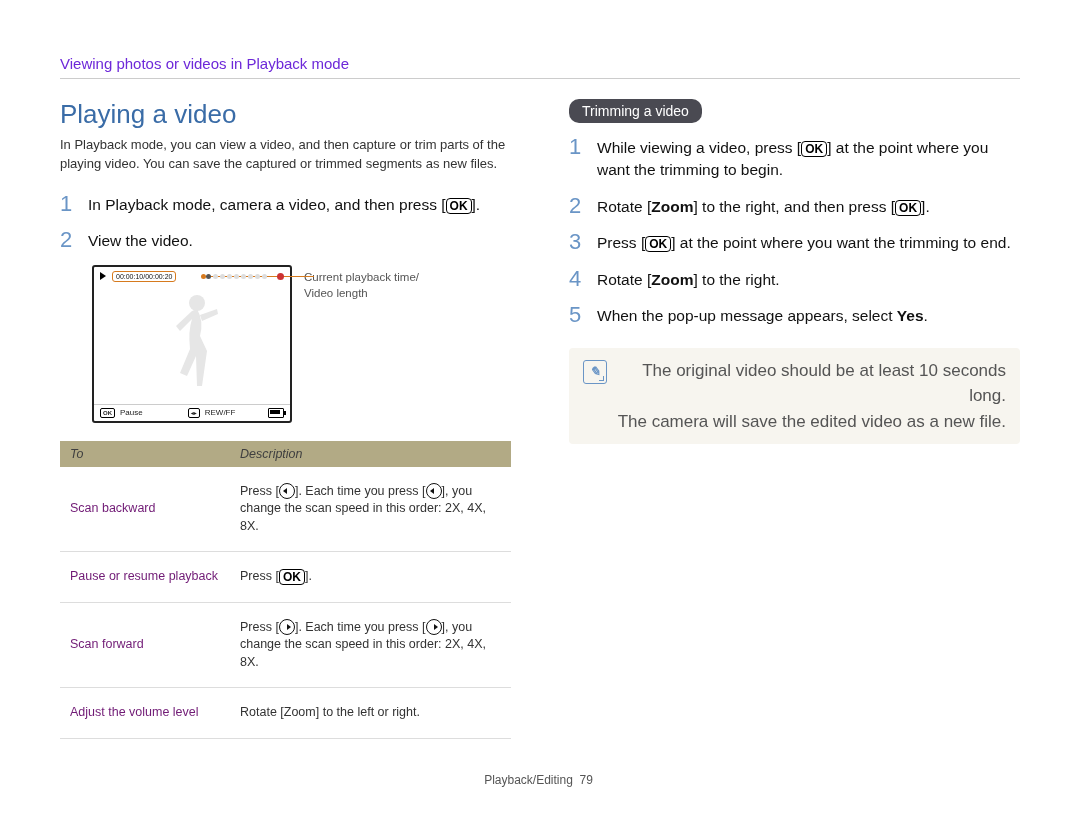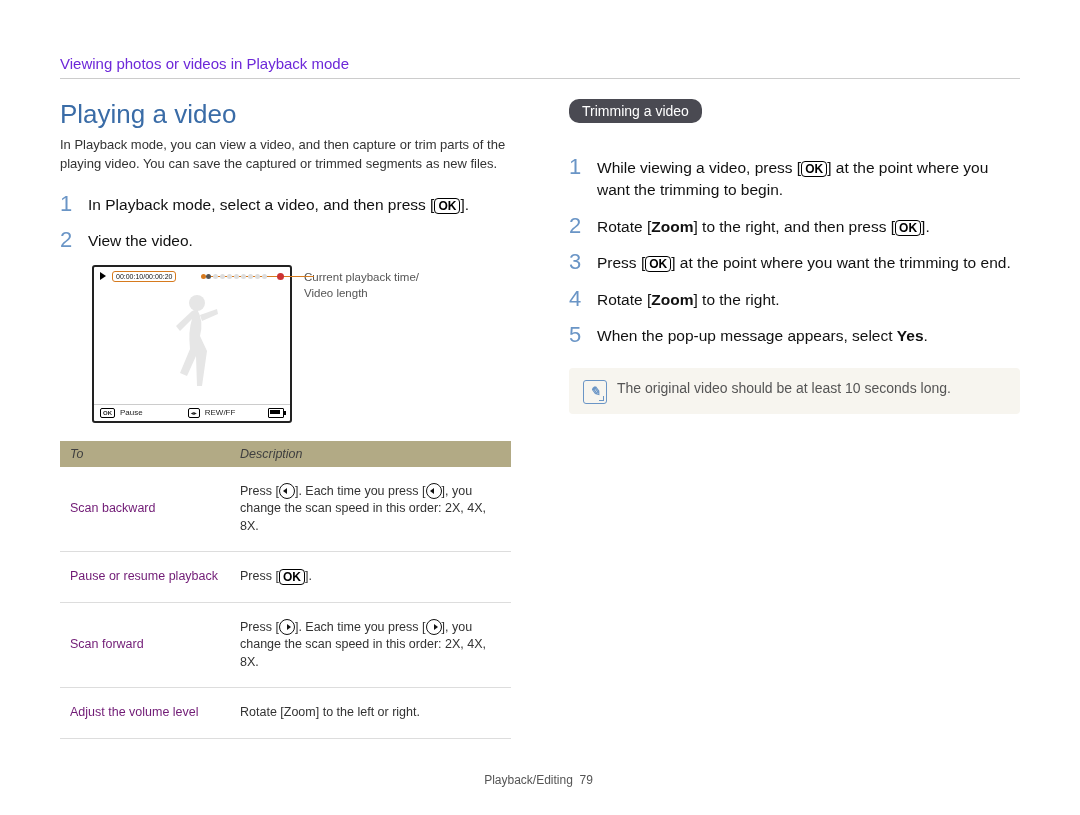--- a/index.html
+++ b/index.html
@@ -93,21 +93,21 @@
     letter-spacing: 0;
   }
   .sub-heading {
     display: inline-block;
     background: #4a4a52;
     color: #fff;
     font-size: 14px;
     font-weight: 400;
     padding: 4px 13px;
     border-radius: 10px;
-    margin-bottom: 20px;
+    margin-bottom: 0;
   }
   .note-box {
     background: #f7f5ef;
     border-radius: 4px;
     padding: 10px 14px;
     display: flex;
     gap: 10px;
     align-items: flex-start;
     margin-top: 20px;
   }
@@ -130,21 +130,21 @@
   .note-icon::after {
     content: "";
     position: absolute;
     right: 2px;
     bottom: 2px;
     width: 4px; height:4px;
     border-right: 1.5px solid #6a95c6;
     border-bottom: 1.5px solid #6a95c6;
   }
   .note-text {
-    font-size: 14px;
+    font-size: 17px;
     line-height: 1.5;
     color: #555;
     font-weight: 300;
     text-align: right;
   }
   
   .video-row {
     display: flex;
     gap: 12px;
     margin: 10px 0 18px 32px;
@@ -327,21 +327,21 @@
   <div class="columns">
 
     <div class="col">
       <h2 class="h1">Playing a video</h2>
       <div class="intro">In Playback mode, you can view a video, and then capture or trim parts of the playing video. You can save the captured or trimmed segments as new files.</div>
 
       <div class="steps">
         <div class="step">
           <div class="step-num">1</div>
           <div class="step-text">
-            <span>In Playback mode, select a video, and then press [</span><span class="ok-icon">OK</span><span>].</span>
+            <span>In Playback mode, camera a video, and then press [</span><span class="ok-icon">OK</span><span>].</span>
           </div>
         </div>
         <div class="step">
           <div class="step-num">2</div>
           <div class="step-text">View the video.</div>
         </div>
       </div>
 
       <div class="video-row">
         <div class="video-frame">
@@ -456,20 +456,21 @@
           <div class="step-text">
             <span>When the pop-up message appears, select </span><strong>Yes</strong><span>.</span>
           </div>
         </div>
       </div>
 
       <div class="note-box">
         <div class="note-icon">✎</div>
         <div class="note-text">
           <div>The original video should be at least 10 seconds long.</div>
+          <div>The camera will save the edited video as a new file.</div>
         </div>
       </div>
     </div>
 
   </div>
 
   <div class="footer">
     <span>Playback/Editing</span>&nbsp;&nbsp;<span>79</span>
   </div>
 </div>

